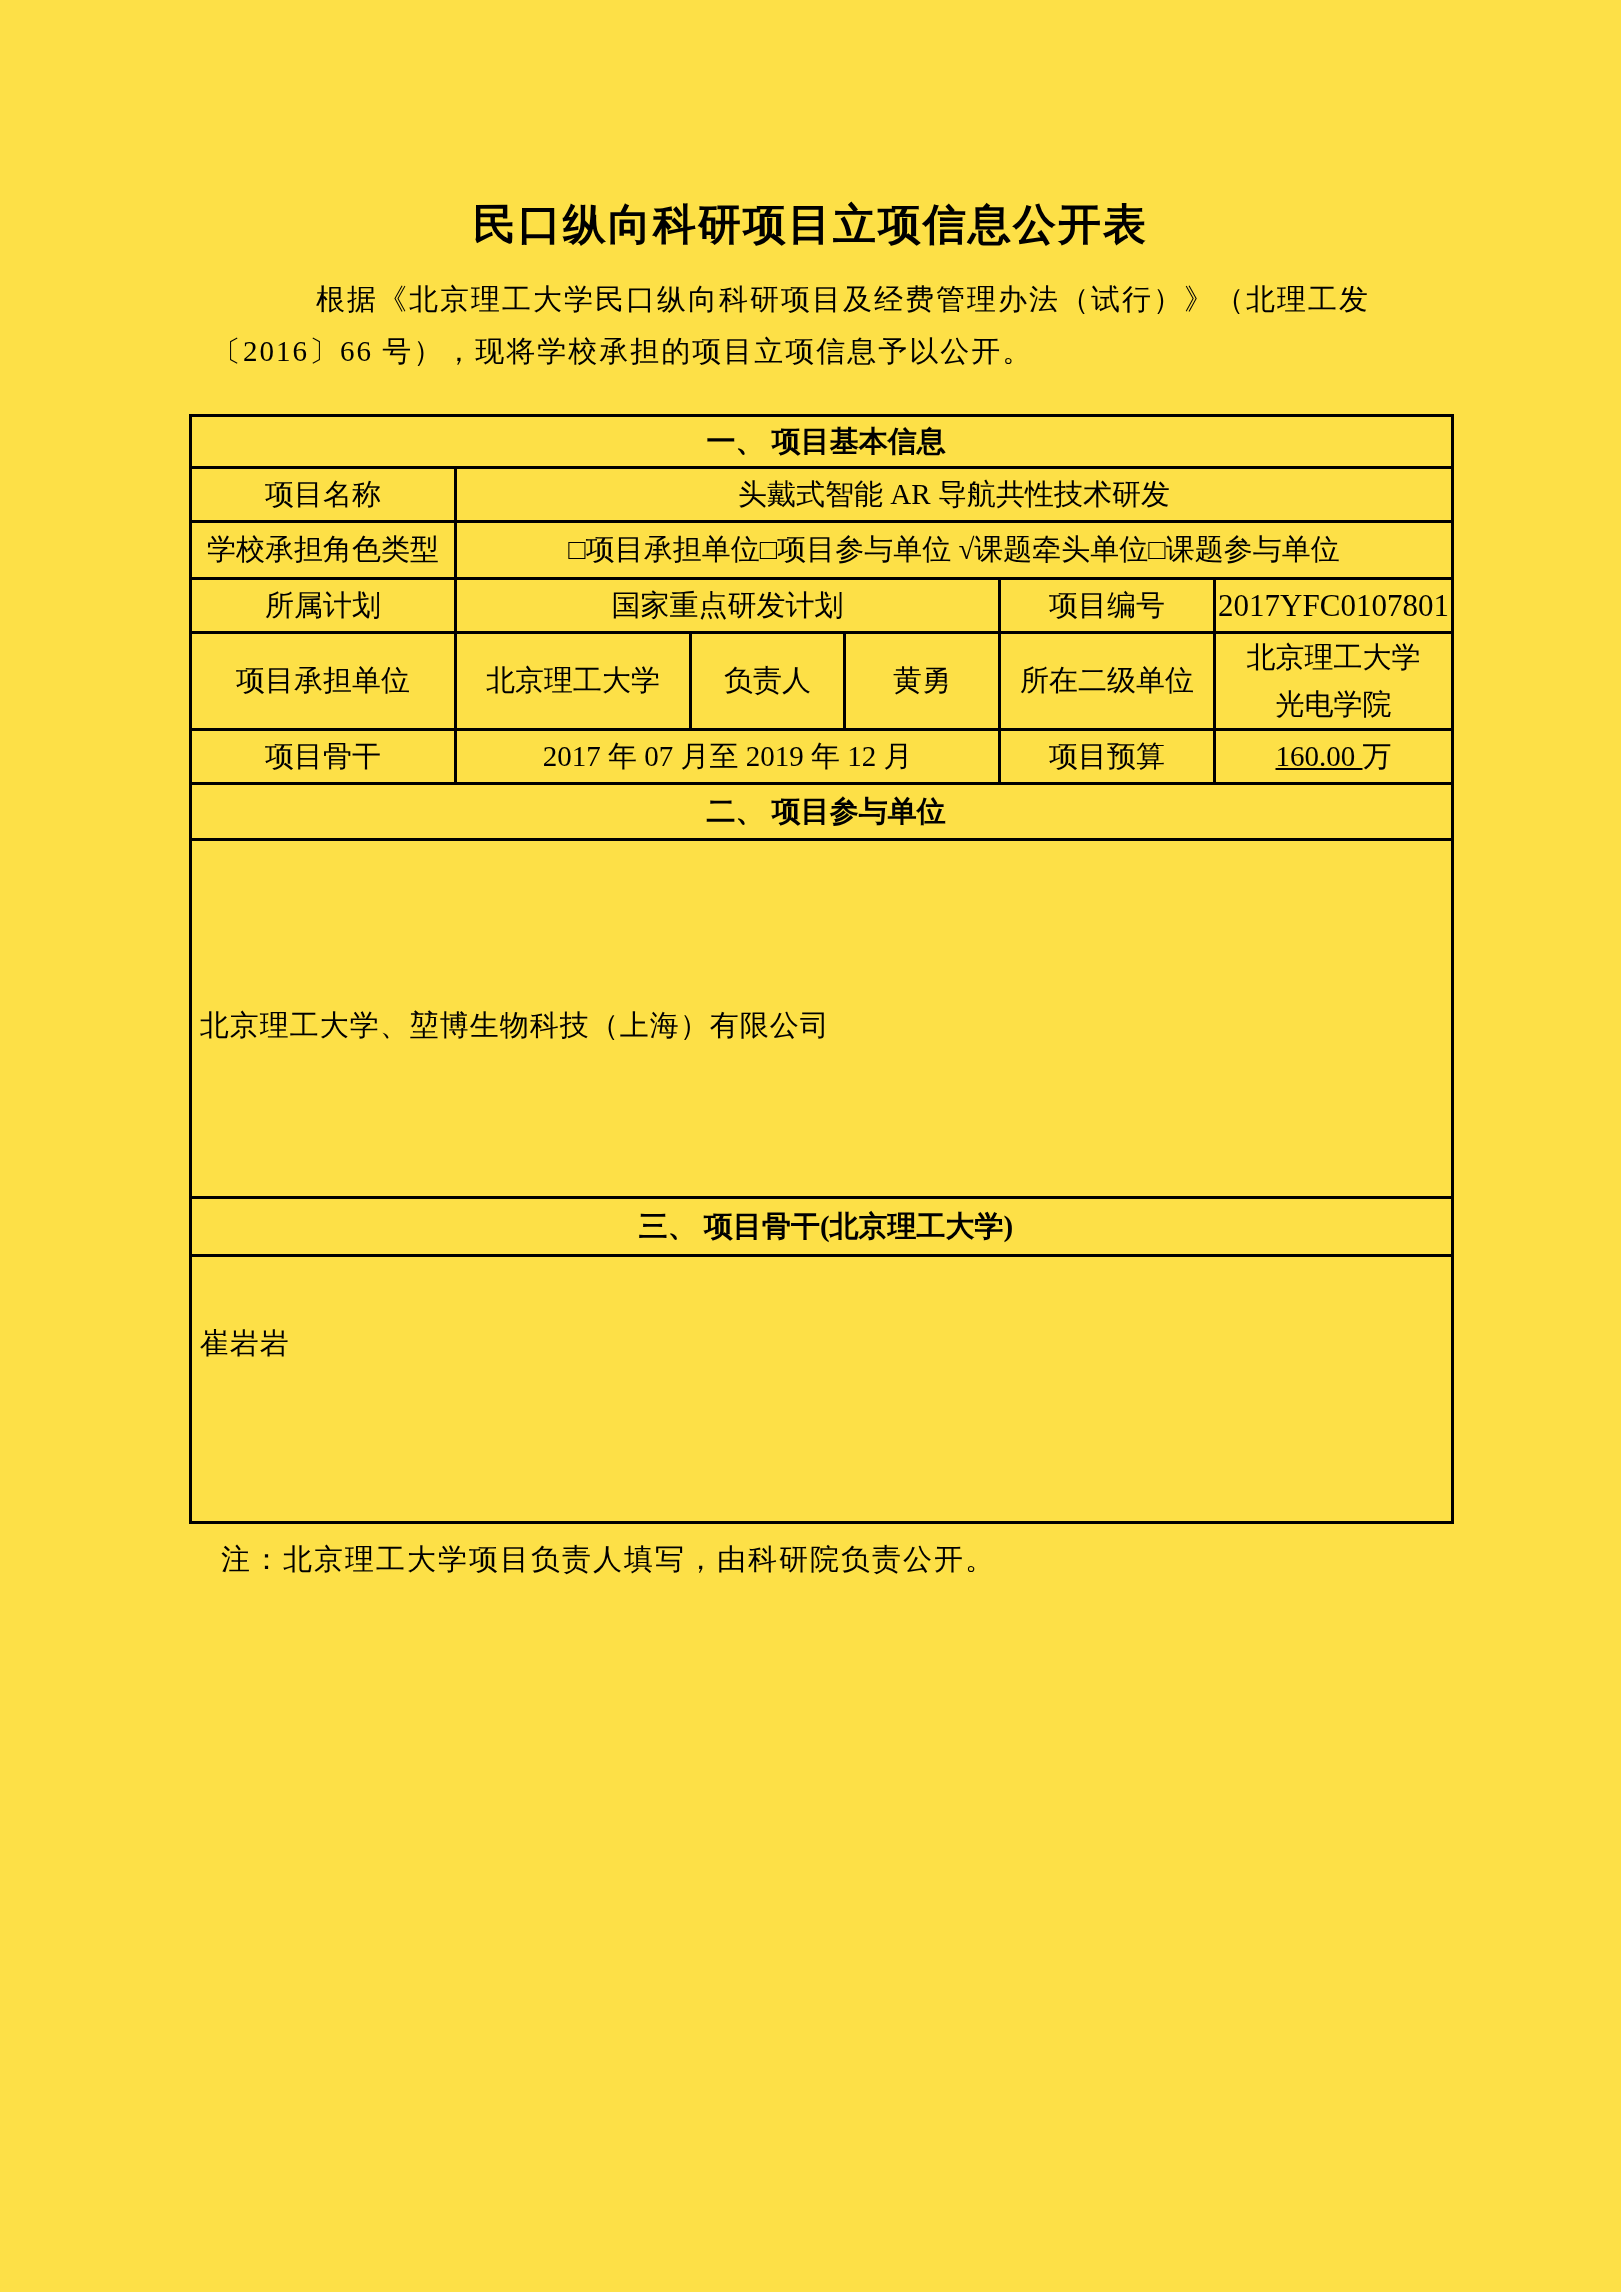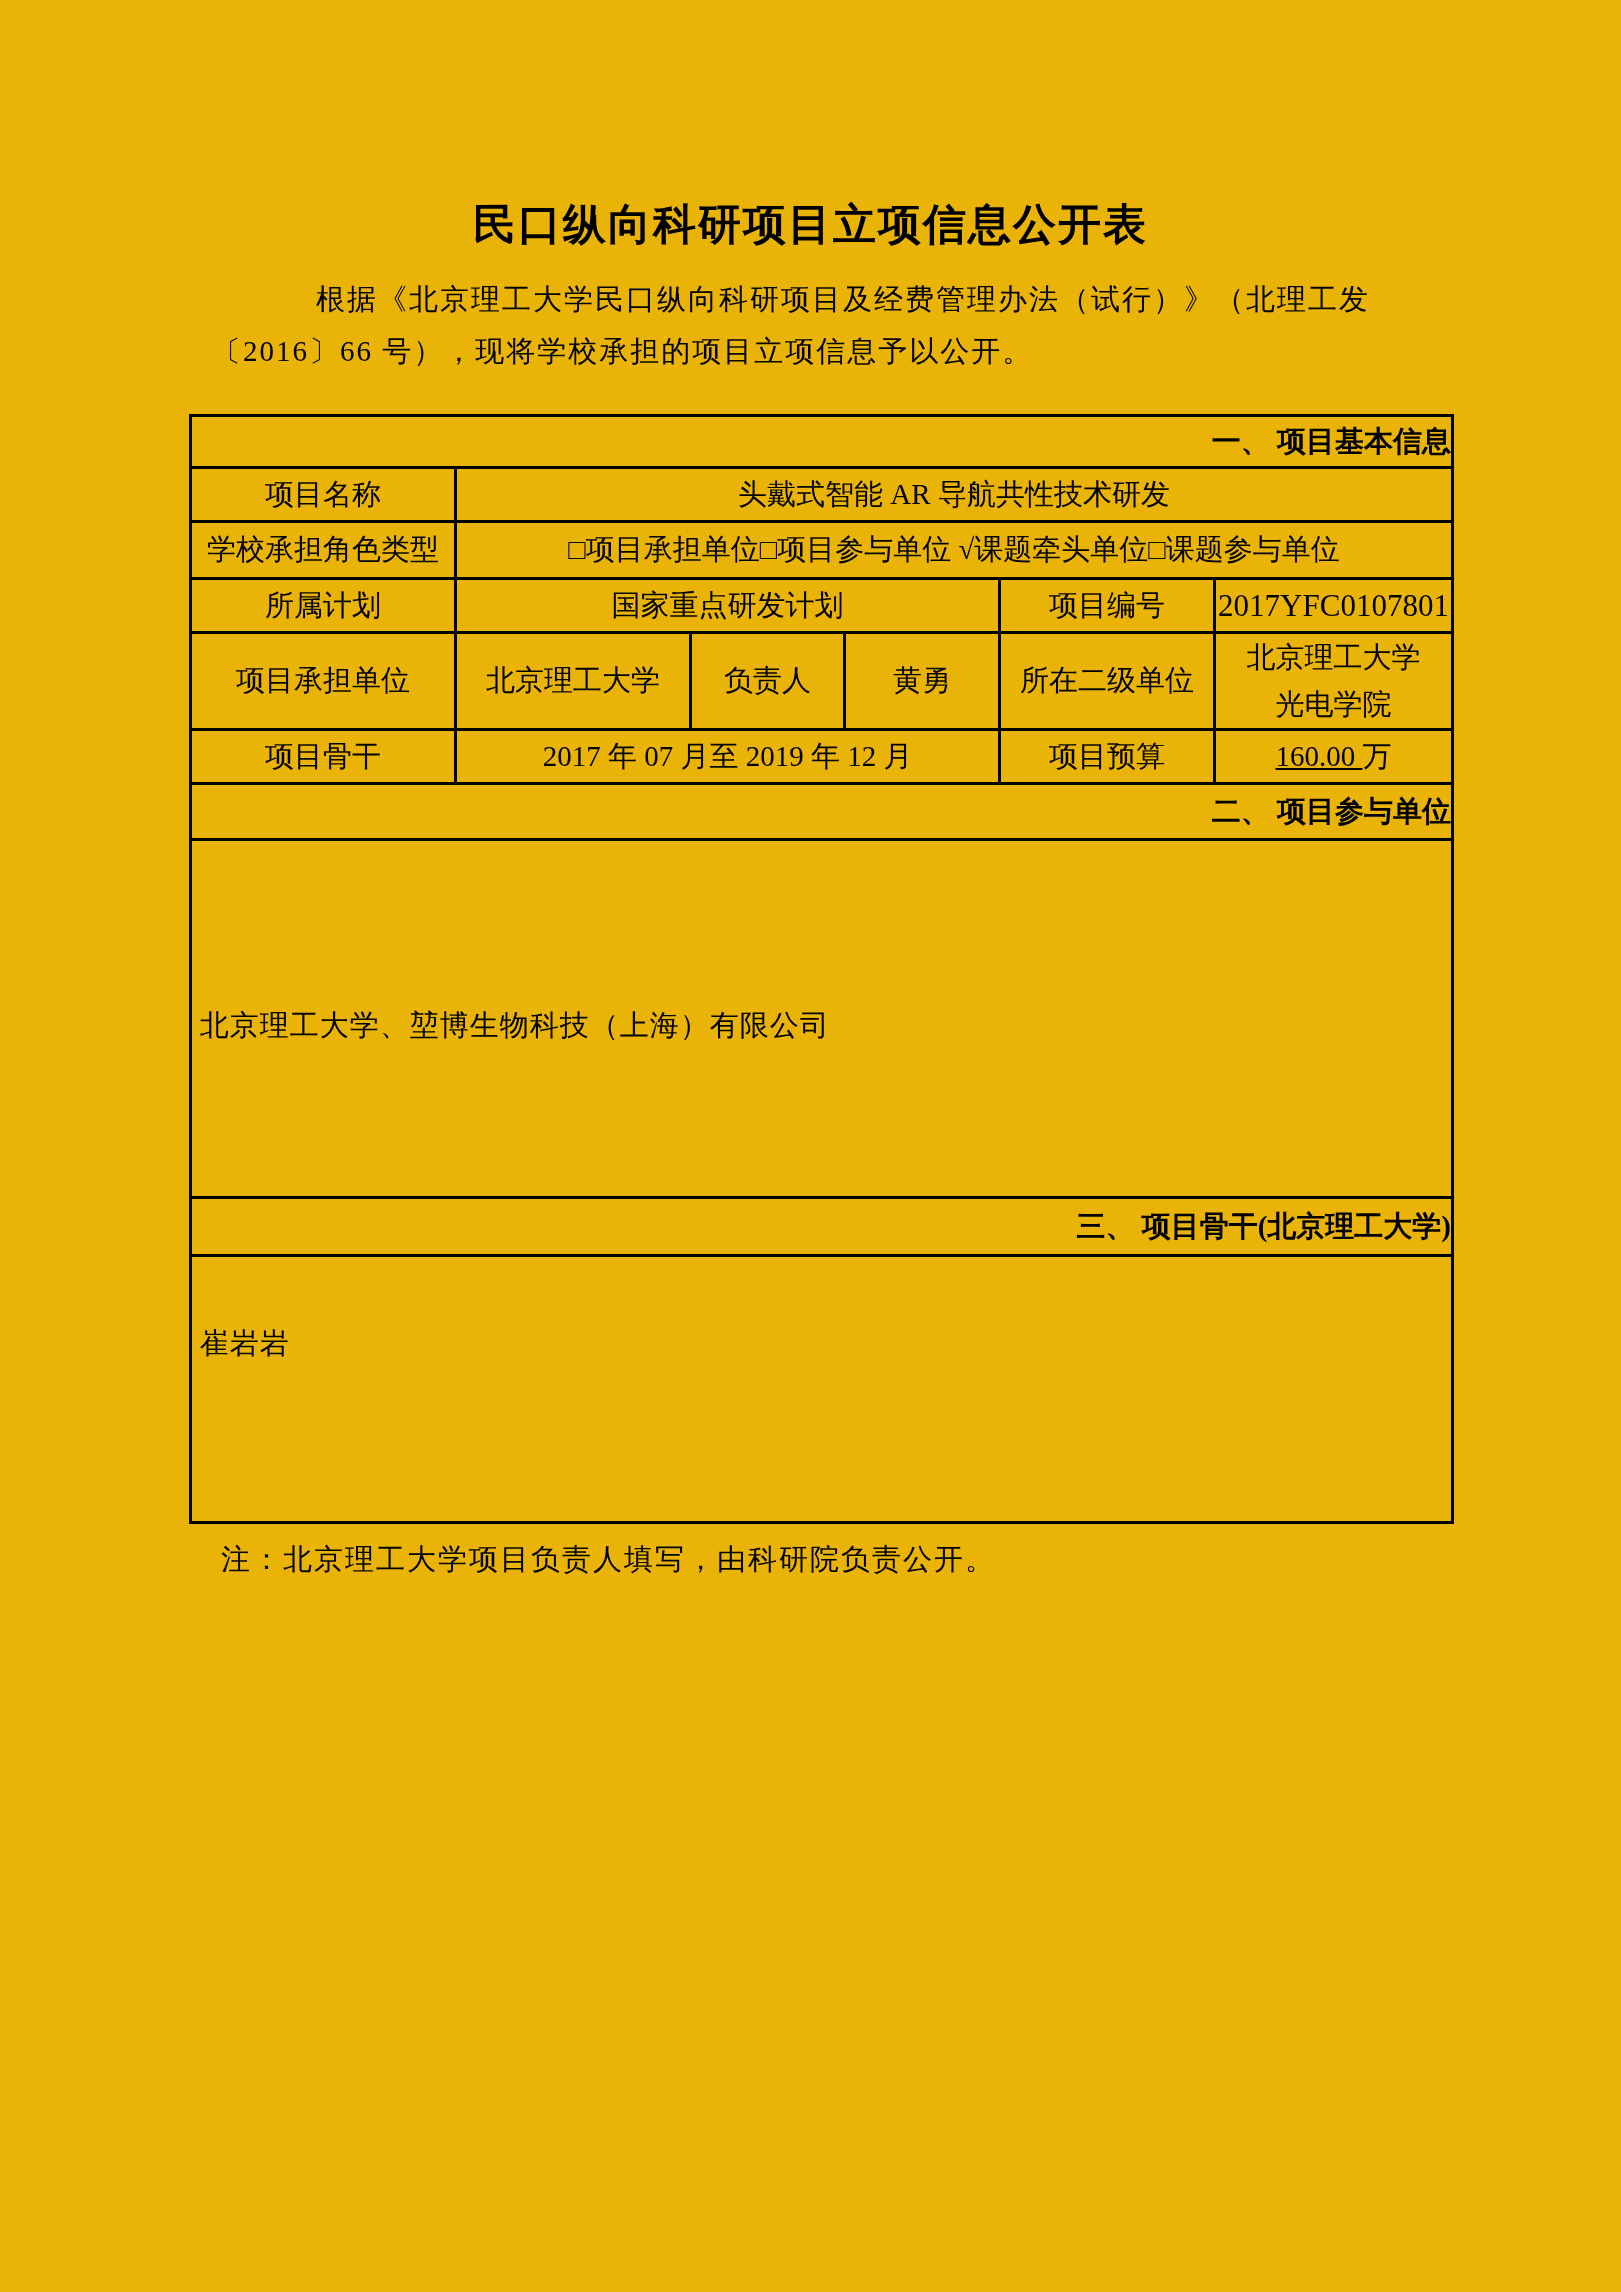--- a/index.html
+++ b/index.html
@@ -1,19 +1,19 @@
 <!DOCTYPE html>
 <html><head>
 <meta charset="utf-8">
 <style>
   html,body { margin:0; padding:0; background:#888; }
   .page {
     position:relative;
     width:1621px; height:2293px;
-    background:#eab308;
+    background:#fde047;
     color:#000000;
     font-family:"Liberation Serif","DejaVu Serif",serif;
     overflow:hidden;
   }
   .doc-title {
     position:absolute; top:196px; left:0; width:100%;
     text-align:center;
     font-size:43px; font-weight:bold; letter-spacing:2px;
     white-space:nowrap;
   }
@@ -27,21 +27,21 @@
     font-size:29px;
   }
   .form-table td {
     border:3.9px solid #000;
     padding:0;
     text-align:center;
     vertical-align:middle;
     overflow:hidden;
   }
   .form-table td.sec-header {
-    text-align:right; font-weight:bold;
+    text-align:center; font-weight:bold;
     padding-left:9px;
   }
   .form-table td.fill-area {
     text-align:left; vertical-align:top;
   }
   .fill-area .fill-text { padding-left:7.8px; letter-spacing:1px; }
   .participants-cell .fill-text { padding-top:165px; }
   .backbone-cell .fill-text { padding-top:67px; }
   .dept-cell { line-height:47px; }
   .u-line { text-decoration:underline; }

